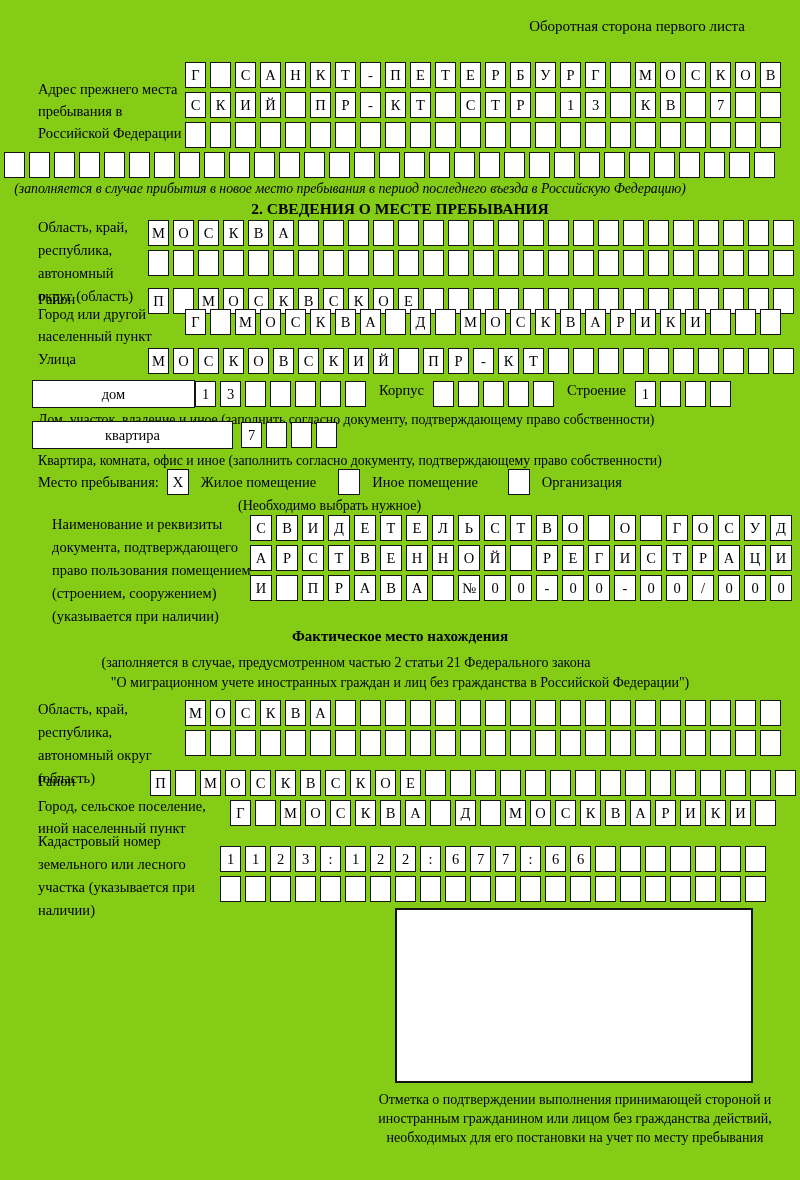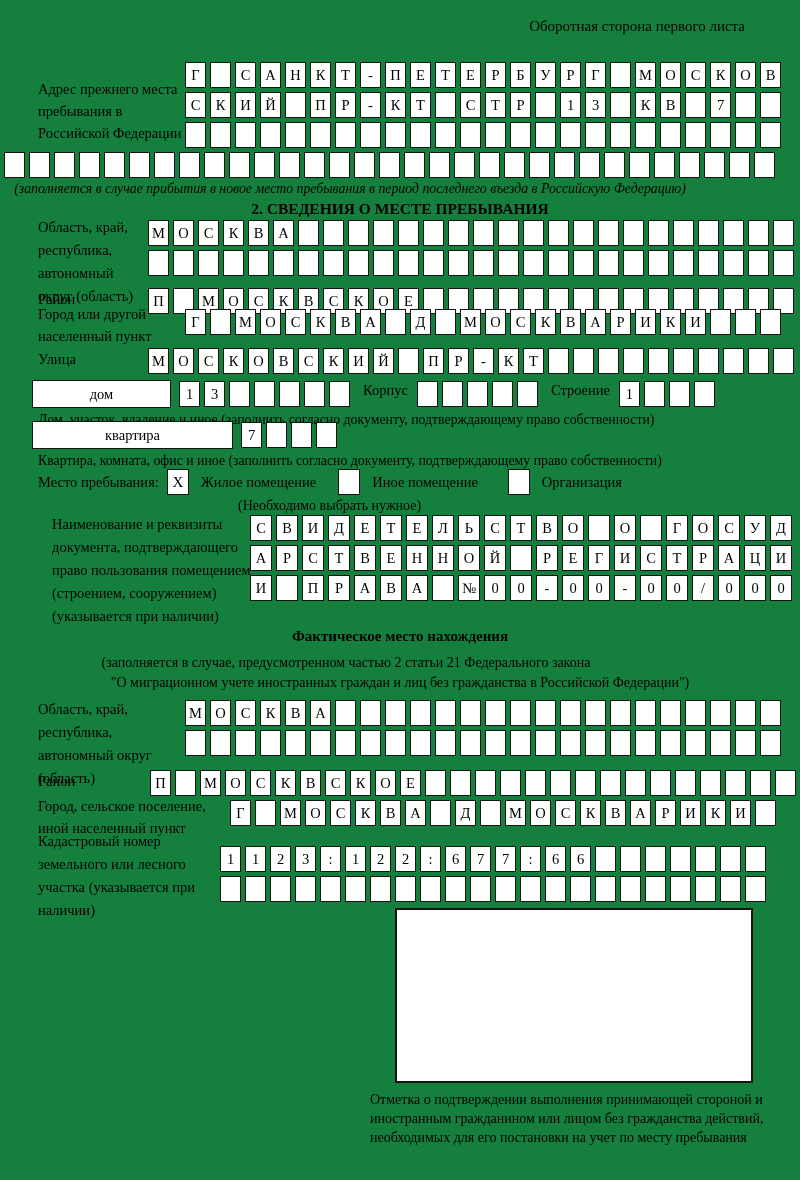--- a/index.html
+++ b/index.html
@@ -1,16 +1,16 @@
 <!DOCTYPE html>
 <html><head>
 <meta charset="utf-8">
 <style>
   html,body{margin:0;padding:0;background:#fff;}
-  .page{position:relative;width:800px;height:1180px;background:#15803d;overflow:hidden;
+  .page{position:relative;width:800px;height:1180px;background:#84cc16;overflow:hidden;
         font-family:"Liberation Serif","DejaVu Serif",serif;color:#000;}
   .abs{position:absolute;}
   .label{font-size:14.5px;line-height:22px;margin-top:20px;}
   
   .cellrow,.cellgroup{display:flex;gap:4px;}
   .cell{flex:0 0 auto;width:21px;height:26px;box-sizing:border-box;border:1.6px solid #141414;
         display:flex;align-items:center;justify-content:center;font-size:14.5px;background:#fff;}
   .doc .cell{width:22px;}
   
   .l-header{top:18px;right:55px;font-size:15px;}
@@ -26,21 +26,21 @@
   .r-region2{left:148px;top:250px;}
   .l-district{left:38px;top:291px;font-size:14.5px;}
   .r-district{left:148px;top:288px;}
   .l-city{left:38px;top:303px;width:150px;font-size:14.5px;line-height:22px;}
   .r-city{left:185px;top:309px;}
   .l-street{left:38px;top:351px;font-size:14.5px;}
   .r-street{left:148px;top:348px;}
   .house-row{left:32px;top:380px;display:flex;align-items:center;}
   .bigbox{height:28px;box-sizing:border-box;border:1.7px solid #141414;display:flex;
           align-items:center;justify-content:center;font-size:14.5px;background:#fff;}
-  .dombox{width:139px;margin-right:8px;}
+  .dombox{width:163px;}
   .kvartbox{width:201px;margin-right:8px;}
   .ilabel{font-size:14.5px;margin:0 9px 8px 13px;}
   .cap-house{left:38px;top:412px;font-size:13.8px;}
   .apt-row{left:32px;top:421px;display:flex;align-items:center;}
   .cap-apt{left:38px;top:453px;font-size:13.8px;}
   .stay-row{left:38px;top:469px;display:flex;align-items:center;font-size:14.5px;}
   .chk{flex:0 0 auto;width:22px;height:26px;box-sizing:border-box;border:1.7px solid #141414;
        display:flex;align-items:center;justify-content:center;font-size:15px;background:#fff;}
   .m8{margin-left:8px;}  .m12{margin-left:12px;}  .m22{margin-left:22px;}  .m30{margin-left:30px;}
   .stay-note{left:238px;top:498px;font-size:14px;}
@@ -56,21 +56,21 @@
   .r-fregion2{left:185px;top:730px;}
   .l-fdistrict{left:38px;top:773px;font-size:14.5px;}
   .r-fdistrict{left:150px;top:770px;}
   .l-fcity{left:38px;top:795px;width:196px;line-height:22px;font-size:14.5px;}
   .r-fcity{left:230px;top:800px;}
   .l-fcad{left:38px;top:830px;width:188px;line-height:23px;font-size:14.5px;}
   .r-fcad1{left:220px;top:846px;}
   .r-fcad2{left:220px;top:876px;}
   .stamp-box{left:395px;top:908px;width:358px;height:175px;box-sizing:border-box;
              border:2px solid #141414;background:#fff;}
-  .stamp-cap{left:370px;top:1090px;width:410px;text-align:left;font-size:14px;line-height:19px;}
+  .stamp-cap{left:370px;top:1090px;width:410px;text-align:center;font-size:14px;line-height:19px;}
 </style>
 </head>
 <body>
 
 <div class="page">
 
   <div class="abs l-header">Оборотная сторона первого листа</div>
 
   <div class="abs l-prev label">Адрес прежнего места пребывания в Российской Федерации</div>
   <div class="abs cellrow r-prev1">

